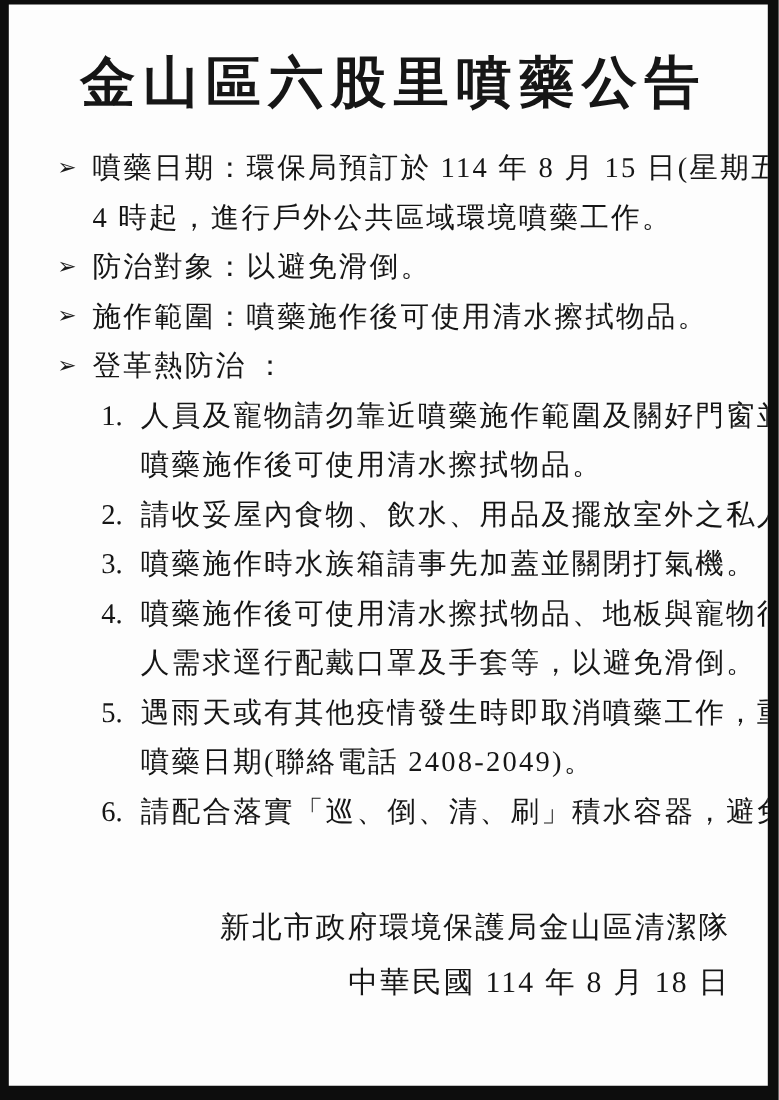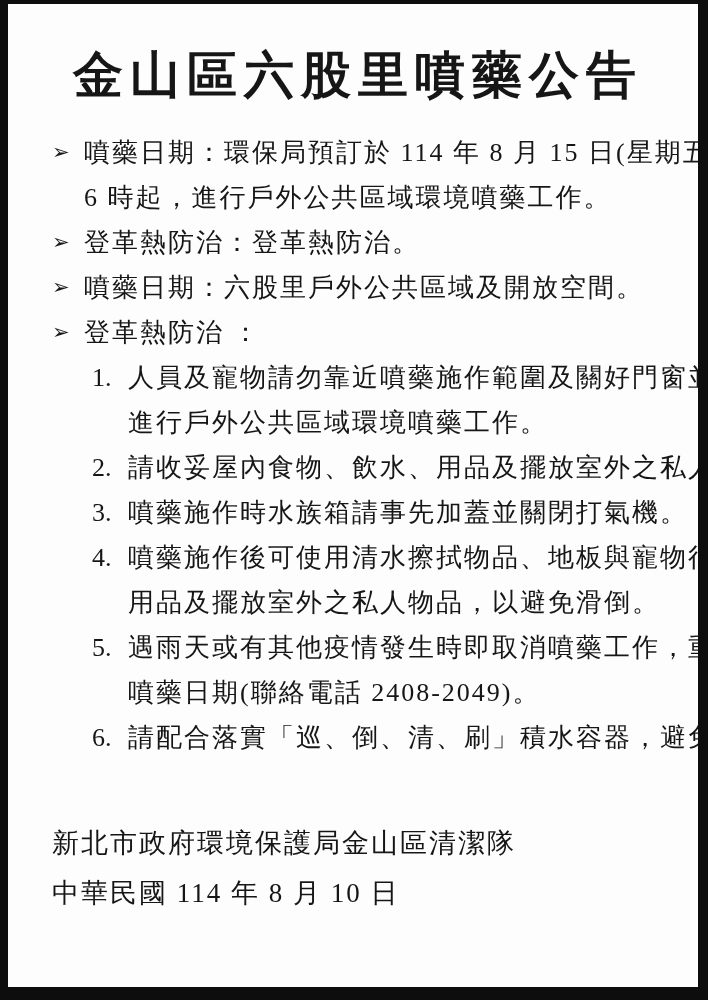--- a/index.html
+++ b/index.html
@@ -67,72 +67,72 @@
   }
   .item-content {
     flex: 1;
     min-width: 0;
   }
   .text-line {
     white-space: nowrap;
   }
   .doc-footer {
     margin-top: 58px;
-    text-align: left;
+    text-align: right;
     font-size: 27px;
     letter-spacing: 2px;
     line-height: 50px;
   }
 </style>
 </head>
 <body>
 
 <div class="scan-page">
   <div class="inner">
 
     <h1 class="doc-title">金山區六股里噴藥公告</h1>
 
     <div class="body-text">
 
       <div class="bullet-item">
         <span class="bullet-marker">➢</span>
         <div class="bullet-content">
           <div class="text-line">噴藥日期：環保局預訂於 114 年 8 月 15 日(星期五)</div>
-          <div class="text-line">6 時起，進行戶外公共區域環境噴藥工作。</div>
+          <div class="text-line">4 時起，進行戶外公共區域環境噴藥工作。</div>
         </div>
       </div>
 
       <div class="bullet-item">
         <span class="bullet-marker">➢</span>
         <div class="bullet-content">
-          <div class="text-line">登革熱防治：登革熱防治。</div>
+          <div class="text-line">防治對象：以避免滑倒。</div>
         </div>
       </div>
 
       <div class="bullet-item">
         <span class="bullet-marker">➢</span>
         <div class="bullet-content">
-          <div class="text-line">噴藥日期：六股里戶外公共區域及開放空間。</div>
+          <div class="text-line">施作範圍：噴藥施作後可使用清水擦拭物品。</div>
         </div>
       </div>
 
       <div class="bullet-item">
         <span class="bullet-marker">➢</span>
         <div class="bullet-content">
           <div class="text-line">登革熱防治 ：</div>
         </div>
       </div>
 
       <div class="numbered-list">
 
         <div class="numbered-item">
           <span class="item-number">1.</span>
           <div class="item-content">
             <div class="text-line">人員及寵物請勿靠近噴藥施作範圍及關好門窗並依個</div>
-            <div class="text-line">進行戶外公共區域環境噴藥工作。</div>
+            <div class="text-line">噴藥施作後可使用清水擦拭物品。</div>
           </div>
         </div>
 
         <div class="numbered-item">
           <span class="item-number">2.</span>
           <div class="item-content">
             <div class="text-line">請收妥屋內食物、飲水、用品及擺放室外之私人物品。</div>
           </div>
         </div>
 
@@ -140,21 +140,21 @@
           <span class="item-number">3.</span>
           <div class="item-content">
             <div class="text-line">噴藥施作時水族箱請事先加蓋並關閉打氣機。</div>
           </div>
         </div>
 
         <div class="numbered-item">
           <span class="item-number">4.</span>
           <div class="item-content">
             <div class="text-line">噴藥施作後可使用清水擦拭物品、地板與寵物行經處，</div>
-            <div class="text-line">用品及擺放室外之私人物品，以避免滑倒。</div>
+            <div class="text-line">人需求逕行配戴口罩及手套等，以避免滑倒。</div>
           </div>
         </div>
 
         <div class="numbered-item">
           <span class="item-number">5.</span>
           <div class="item-content">
             <div class="text-line">遇雨天或有其他疫情發生時即取消噴藥工作，重新排定</div>
             <div class="text-line">噴藥日期(聯絡電話 2408-2049)。</div>
           </div>
         </div>
@@ -165,17 +165,17 @@
             <div class="text-line">請配合落實「巡、倒、清、刷」積水容器，避免孳生病</div>
           </div>
         </div>
 
       </div>
 
     </div>
 
     <div class="doc-footer">
       <div class="text-line">新北市政府環境保護局金山區清潔隊</div>
-      <div class="text-line">中華民國 114 年 8 月 10 日</div>
+      <div class="text-line">中華民國 114 年 8 月 18 日</div>
     </div>
 
   </div>
 </div>
 
 </body></html>

